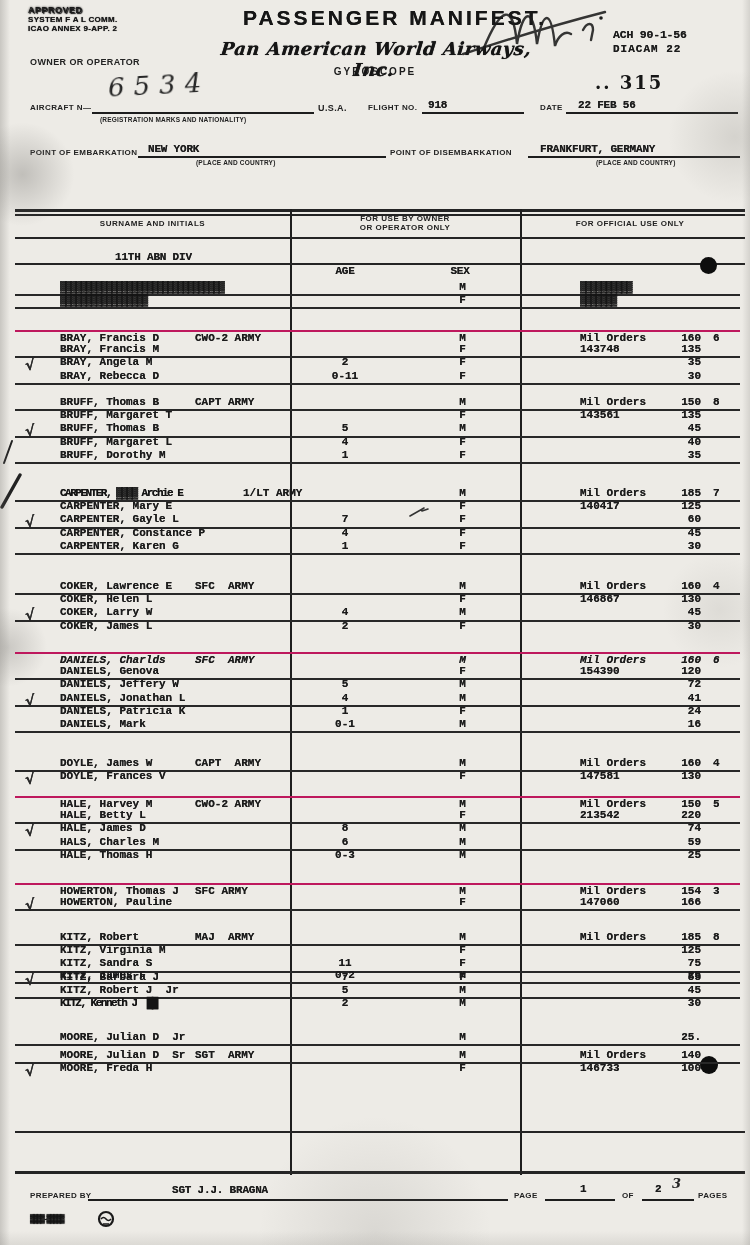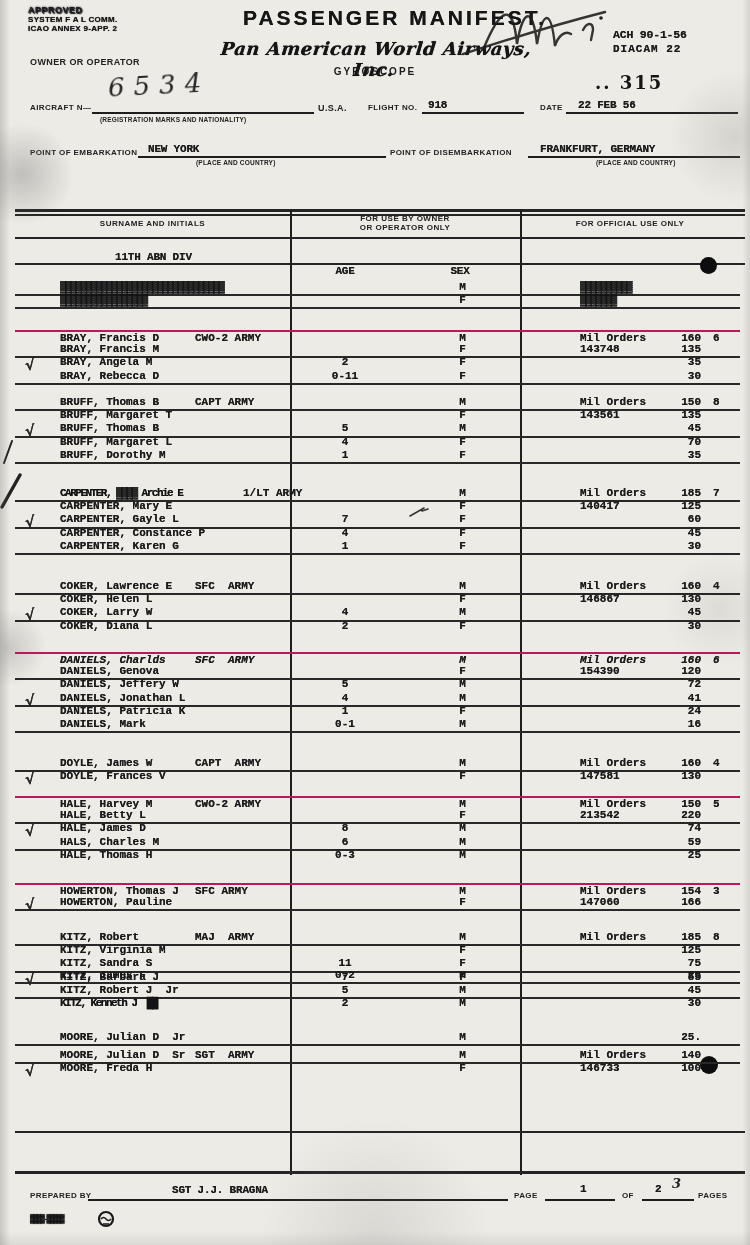--- a/index.html
+++ b/index.html
@@ -199,21 +199,21 @@
       <span class="ck">√</span>
       <span class="nm">BRUFF, Thomas B</span>
       <span class="ag">5</span>
       <span class="sx">M</span>
       <span class="o2">45</span>
     </div>
     <div class="row" style="top: 435.6px;">
       <span class="nm">BRUFF, Margaret L</span>
       <span class="ag">4</span>
       <span class="sx">F</span>
-      <span class="o2">70</span>
+      <span class="o2">40</span>
     </div>
     <div class="row ru" style="top: 448.8px;">
       <span class="nm">BRUFF, Dorothy M</span>
       <span class="ag">1</span>
       <span class="sx">F</span>
       <span class="o2">35</span>
     </div>
     <div class="row ru" style="top: 487px;">
       <span class="nm blot">CARPENTER, ▓▓▓▓ Archie E</span>
       <span class="nm" style="left: 228px;">1/LT ARMY</span>
@@ -262,21 +262,21 @@
       <span class="o2">130</span>
     </div>
     <div class="row ru" style="top: 606.4px;">
       <span class="ck">√</span>
       <span class="nm">COKER, Larry W</span>
       <span class="ag">4</span>
       <span class="sx">M</span>
       <span class="o2">45</span>
     </div>
     <div class="row" style="top: 619.6px;">
-      <span class="nm">COKER, Diana L</span>
+      <span class="nm">COKER, James L</span>
       <span class="ag">2</span>
       <span class="sx">F</span>
       <span class="o2">30</span>
     </div>
     <div class="row rt" style="top: 652px; font-style: italic;">
       <span class="nm">DANIELS, Charlds</span>
       <span class="rk">SFC  ARMY</span>
       <span class="sx">M</span>
       <span class="o1">Mil Orders</span>
       <span class="o2">160</span>

